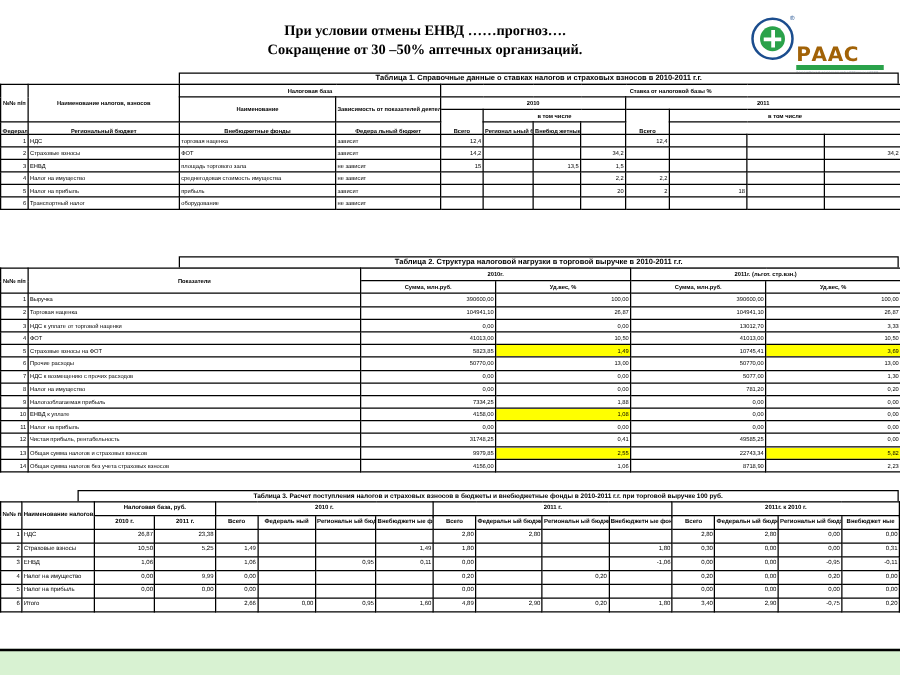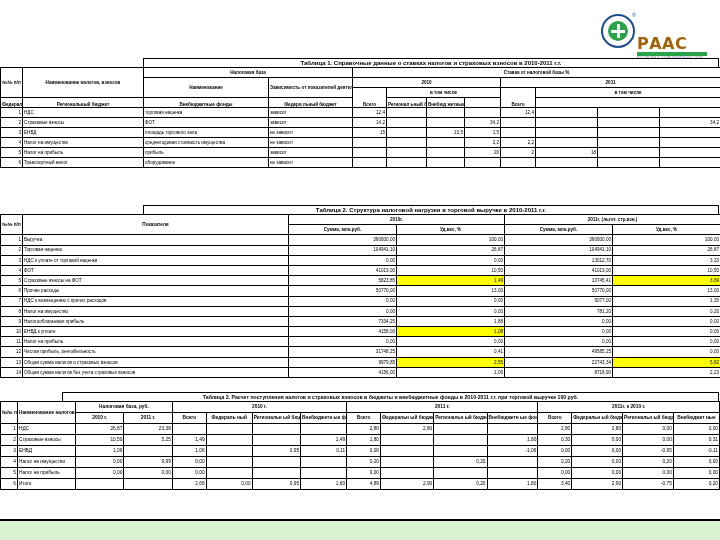--- a/index.html
+++ b/index.html
@@ -190,20 +190,22 @@
     background: #d8f2d2;
     border-top: 2px solid #000;
   }
 
   .vhdr { font-size: 4.4px; line-height: 5px; white-space: normal; }
 </style>
 </head>
 <body>
 
 <div class="slide-title">
+  <span>При условии отмены ЕНВД ……прогноз….</span>
+  <span class="line2">Сокращение от 30 –50% аптечных организаций.</span>
 </div>
 
 <div class="logo-box">
   <div class="logo-cross-wrap">
     <div class="logo-cross-v"></div>
     <div class="logo-cross-h"></div>
   </div>
   <div class="logo-reg">®</div>
   <div class="logo-text">РААС</div>
   <div class="logo-bar"></div>

